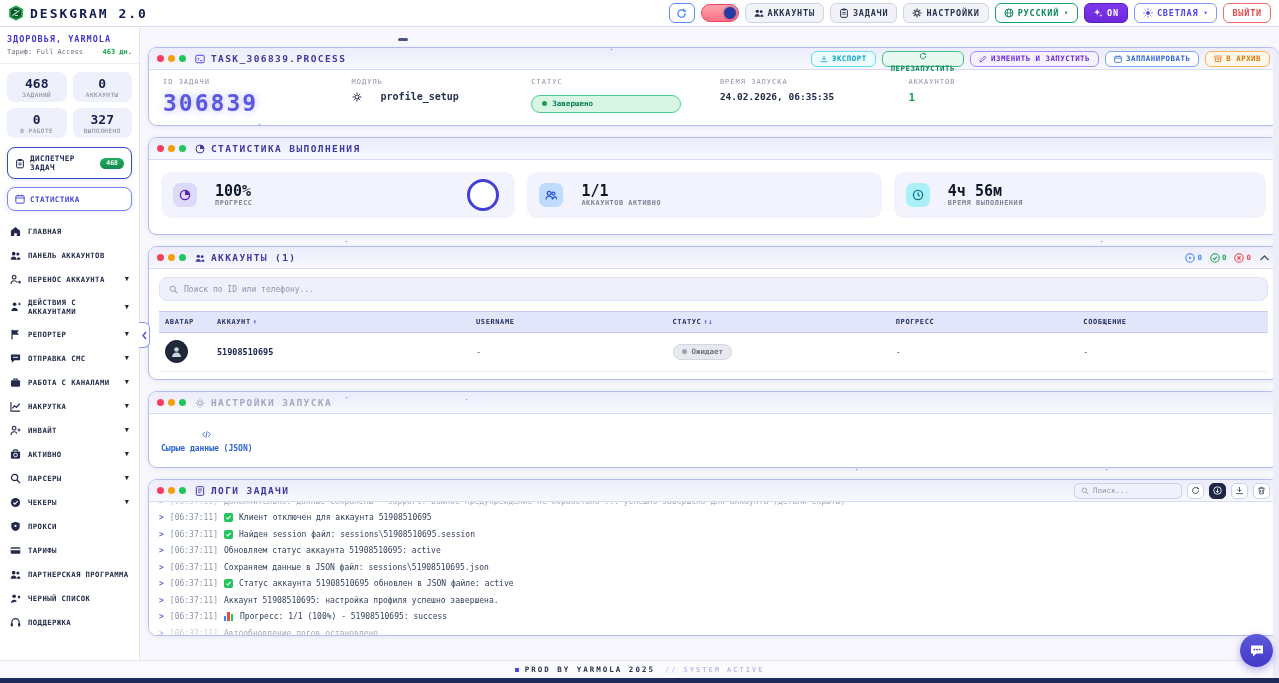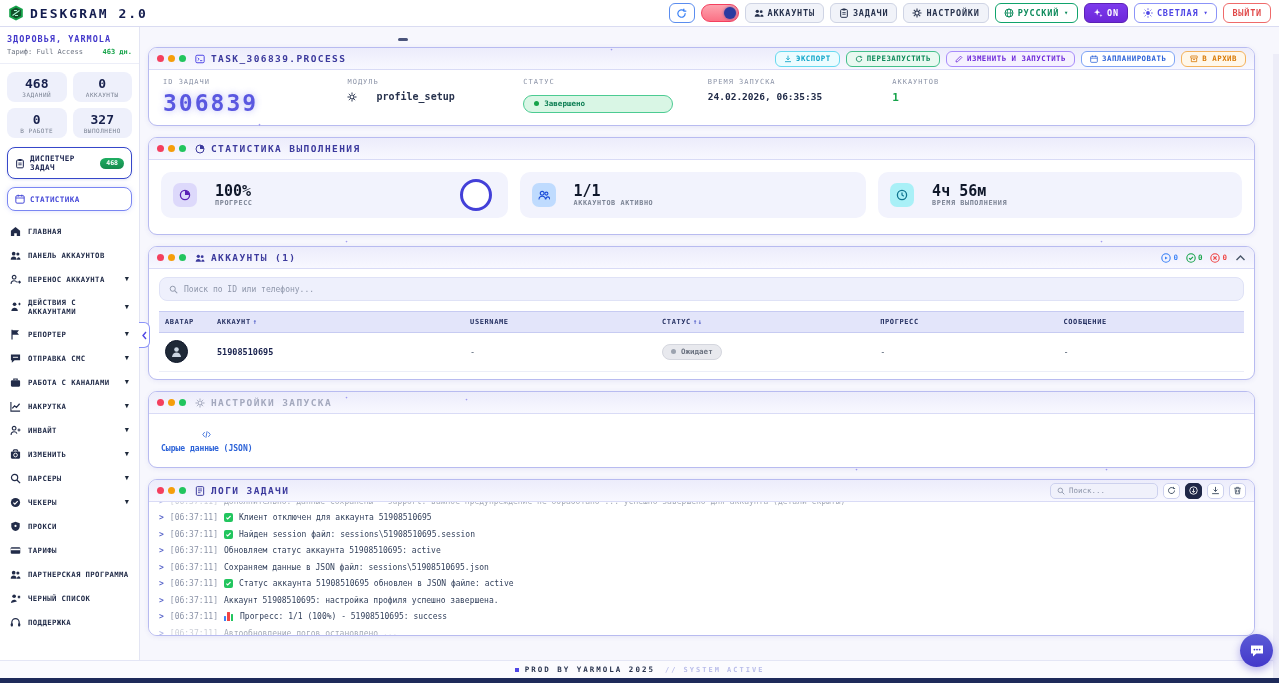--- a/index.html
+++ b/index.html
@@ -48,34 +48,34 @@
   .sb-btn.planner { border:1.5px solid #7a86f2; box-shadow:0 0 5px rgba(122,134,242,.25); }
   .sb-btn-label { font-size:7.6px; font-weight:bold; letter-spacing:0.4px; color:#18214d; flex:1; }
   .sb-btn.planner .sb-btn-label { color:#4649d8; }
   .sb-badge { background:linear-gradient(180deg,#1fae62,#148a4c); color:#fff; font-size:6.5px; font-weight:bold; border-radius:8px; padding:1.5px 6px; }
   .menu { margin-top:2px; }
   .menu-item { display:flex; align-items:center; gap:7px; padding:6.5px 3px; cursor:pointer; }
   .mi-label { font-size:7.3px; font-weight:bold; letter-spacing:0.4px; color:#222c49; flex:1; }
   .mi-caret { font-size:7px; color:#1e293b; }
   .svgi { display:inline-block; vertical-align:middle; flex:none; }
   
-  .main { flex:1; position:relative; overflow:hidden; padding:20px 24px 0 8px; }
+  .main { flex:1; position:relative; overflow:hidden; padding:20px 0 0 8px; }
   .panel { background:#fff; border:1.5px solid #b8bbf0; border-radius:9px; box-shadow:0 1px 5px rgba(90,90,190,.10); margin-bottom:11px; overflow:hidden; }
   .panel-head { height:22px; background:linear-gradient(180deg,#ececfb,#f8f8ff); border-bottom:1px solid #d9dbf6; display:flex; align-items:center; padding:0 8px; gap:6px; }
   .dots { display:flex; gap:4px; margin-right:3px; }
   .dot { width:7px; height:7px; border-radius:50%; }
   .dot.r { background:#f43f5e; } .dot.y { background:#f59e0b; } .dot.g { background:#22c55e; }
   .panel-title { font-size:9.5px; font-weight:bold; letter-spacing:1.4px; color:#3c3a9d; }
   .panel-title.muted { color:#a3a8bd; }
   .head-spacer { flex:1; }
   
   .task-actions { display:flex; gap:6px; }
   .abtn { height:16px; display:inline-flex; align-items:center; gap:4px; padding:0 8px; border-radius:6px; font-family:inherit; font-size:7.4px; font-weight:bold; letter-spacing:0.5px; cursor:pointer; background:#fff; }
   .abtn.export { border:1.3px solid #67d9ef; color:#0ea5c9; background:#ecfcff; }
-  .abtn.restart { border:1.3px solid #43bf8a; color:#0e8a5a; background:#e9f9f1; }
+  .abtn.restart { border:1.3px solid #43bf8a; color:#0e8a5a; background:#e9f9f1;flex-direction:column; }
   .abtn.editrun { border:1.3px solid #a78bfa; color:#6d28d9; background:#f5f1ff; }
   .abtn.schedule { border:1.3px solid #7ea4f5; color:#2d63d8; background:#fff; }
   .abtn.archive { border:1.3px solid #f3b25c; color:#d97a06; background:#fff7ea; }
   .task-body { display:grid; grid-template-columns:1.05fr 1fr 1.05fr 1.05fr 1fr 1fr; padding:8px 14px 10px 14px; gap:4px; }
   .f-label { font-size:7px; color:#8b93a7; letter-spacing:1px; margin-bottom:5px; }
   .f-value { font-size:9.5px; font-weight:bold; color:#222c49; }
   .task-id { font-size:23px; font-weight:bold; letter-spacing:2px; color:#5a58e0; text-shadow:0 0 7px rgba(99,102,241,.45); line-height:24px; }
   .module-val { display:flex; align-items:center; gap:19px; font-size:10px; font-weight:bold; color:#27324d; }
   .pill { display:inline-flex; align-items:center; gap:5px; border-radius:20px; font-size:7.5px; font-weight:bold; }
   .pill.done { background:#d9f6e5; border:1.3px solid #4ccb92; color:#0b7d52; padding:3.5px 10px; min-width:150px; }
@@ -352,21 +352,21 @@
           </svg>
         <span class="mi-label">ИНВАЙТ</span>
         <span class="mi-caret">▼</span>
       </div>
       <div class="menu-item">
         <svg class="svgi" width="11" height="11" viewBox="0 0 12 12">
             <rect x="1" y="2.6" width="10" height="8" rx="1.2" fill="#222c49"></rect>
             <path d="M3.4 2.6 4.4 1h3.2l1 1.6" fill="none" stroke="#222c49" stroke-width="1.2"></path>
             <circle cx="6" cy="6.6" r="2" fill="none" stroke="#fff" stroke-width="1"></circle>
           </svg>
-        <span class="mi-label">ИЗМЕНИТЬ</span>
+        <span class="mi-label">АКТИВНО</span>
         <span class="mi-caret">▼</span>
       </div>
       <div class="menu-item">
         <svg class="svgi" width="11" height="11" viewBox="0 0 12 12">
             <circle cx="5" cy="5" r="3.4" fill="none" stroke="#222c49" stroke-width="1.3"></circle>
             <path d="M7.6 7.6 11 11" stroke="#222c49" stroke-width="1.4"></path>
           </svg>
         <span class="mi-label">ПАРСЕРЫ</span>
         <span class="mi-caret">▼</span>
       </div>

